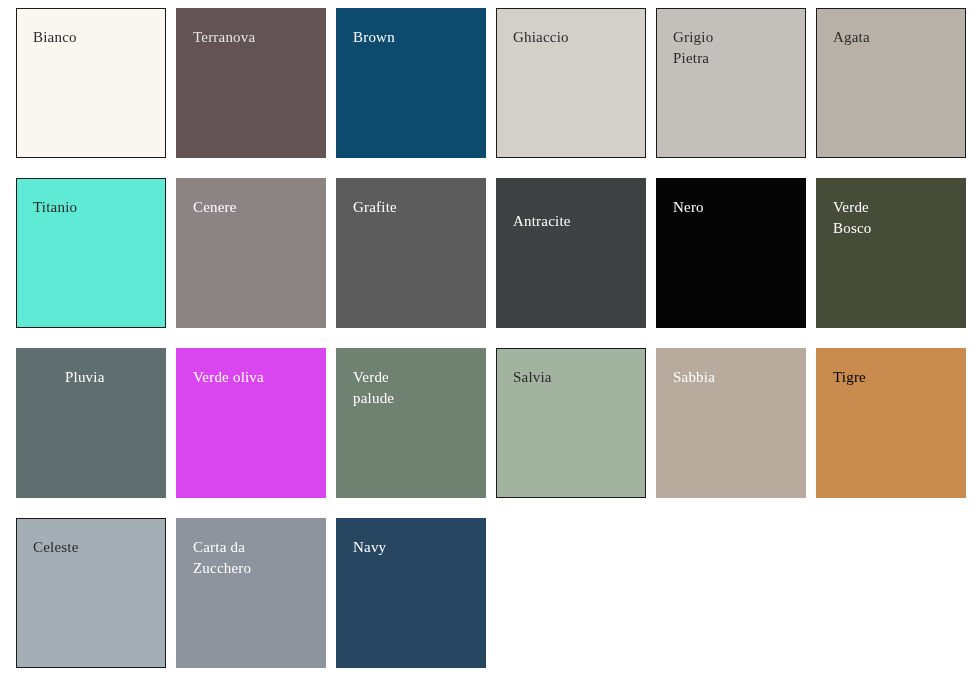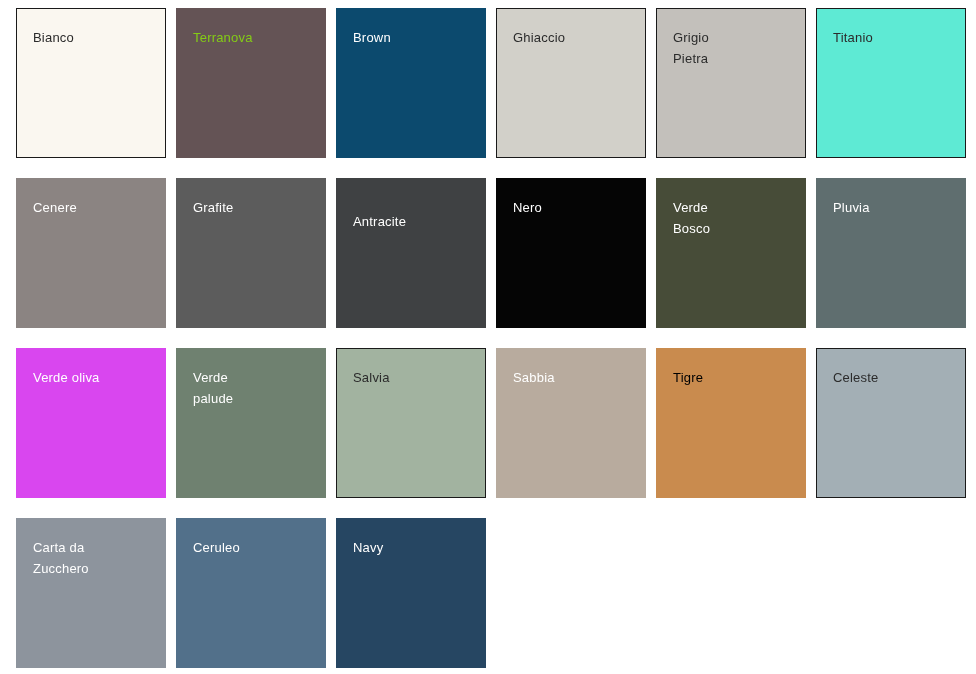--- a/index.html
+++ b/index.html
@@ -34,54 +34,57 @@
 
   .swatch.bordered {
     border: 1px solid #1a1a1a;
   }
 
   .swatch-label {
     position: absolute;
     top: 19px;
     left: 17px;
     right: 10px;
-    font-size: 13px;
+    font-size: 15px;
     line-height: 21px;
     letter-spacing: 0.2px;
     white-space: pre-line;
-    font-family: Liberation Sans, sans-serif;
+    font-family: Liberation Serif, serif;
   }
 
   .swatch.bordered .swatch-label {
     top: 18px;
     left: 16px;
   }
 
   .label-dark { color: #2b2b2b; }
   .label-light { color: #ffffff; }
 </style>
 </head>
 <body>
 
 <div id="palette-grid" style="background: rgb(255, 255, 255);">
     <div class="swatch bordered" style="background: rgb(250, 247, 240); border-color: rgb(26, 26, 26);">
       <span class="swatch-label label-dark" style="color: rgb(43, 43, 43);">Bianco</span>
     </div>
     <div class="swatch" style="background: rgb(100, 83, 85);">
-      <span class="swatch-label label-light" style="color: #84cc16;">Terranova</span>
+      <span class="swatch-label label-light" style="color: #e5e5e5;">Terranova</span>
     </div>
     <div class="swatch" style="background: #0c4a6e;">
       <span class="swatch-label label-light" style="color: rgb(255, 255, 255);">Brown</span>
     </div>
     <div class="swatch bordered" style="background: rgb(210, 208, 201); border-color: rgb(26, 26, 26);">
       <span class="swatch-label label-dark" style="color: rgb(43, 43, 43);">Ghiaccio</span>
     </div>
     <div class="swatch bordered" style="background: rgb(195, 192, 187); border-color: rgb(26, 26, 26);">
       <span class="swatch-label label-dark" style="color: rgb(43, 43, 43);">Grigio
 Pietra</span>
+    </div>
+    <div class="swatch bordered" style="background: rgb(184, 177, 168); border-color: rgb(26, 26, 26);">
+      <span class="swatch-label label-dark" style="color: rgb(43, 43, 43);">Agata</span>
     </div>
     <div class="swatch bordered" style="background: #5eead4; border-color: rgb(26, 26, 26);">
       <span class="swatch-label label-dark" style="color: rgb(43, 43, 43);">Titanio</span>
     </div>
     <div class="swatch" style="background: rgb(139, 132, 130);">
       <span class="swatch-label label-light" style="color: rgb(255, 255, 255);">Cenere</span>
     </div>
     <div class="swatch" style="background: rgb(92, 92, 92);">
       <span class="swatch-label label-light" style="color: rgb(255, 255, 255);">Grafite</span>
     </div>
@@ -89,21 +92,21 @@
       <span class="swatch-label label-light" style="color: rgb(255, 255, 255); margin-top: 14px;">Antracite</span>
     </div>
     <div class="swatch" style="background: rgb(5, 5, 5);">
       <span class="swatch-label label-light" style="color: rgb(255, 255, 255);">Nero</span>
     </div>
     <div class="swatch" style="background: rgb(71, 76, 56);">
       <span class="swatch-label label-light" style="color: rgb(255, 255, 255);">Verde
 Bosco</span>
     </div>
     <div class="swatch" style="background: rgb(95, 110, 111);">
-      <span class="swatch-label label-light" style="color: rgb(255, 255, 255);">Pluvia</span>
+      <span class="swatch-label label-light" style="color: rgb(255, 255, 255); margin-left: 32px;">Pluvia</span>
     </div>
     <div class="swatch" style="background: #d946ef;">
       <span class="swatch-label label-light" style="color: rgb(255, 255, 255);">Verde oliva</span>
     </div>
     <div class="swatch" style="background: rgb(111, 129, 112);">
       <span class="swatch-label label-light" style="color: rgb(255, 255, 255);">Verde
 palude</span>
     </div>
     <div class="swatch bordered" style="background: rgb(162, 179, 160); border-color: rgb(26, 26, 26);">
       <span class="swatch-label label-dark" style="color: rgb(43, 43, 43);">Salvia</span>
@@ -114,19 +117,16 @@
     <div class="swatch" style="background: rgb(201, 139, 78);">
       <span class="swatch-label label-light" style="color: #000000;">Tigre</span>
     </div>
     <div class="swatch bordered" style="background: rgb(163, 175, 181); border-color: rgb(26, 26, 26);">
       <span class="swatch-label label-dark" style="color: rgb(43, 43, 43);">Celeste</span>
     </div>
     <div class="swatch" style="background: rgb(141, 148, 157);">
       <span class="swatch-label label-light" style="color: rgb(255, 255, 255);">Carta da
 Zucchero</span>
     </div>
-    <div class="swatch" style="background: rgb(82, 112, 138);">
-      <span class="swatch-label label-light" style="color: rgb(255, 255, 255);">Ceruleo</span>
-    </div>
     <div class="swatch" style="background: rgb(38, 70, 98);">
       <span class="swatch-label label-light" style="color: rgb(255, 255, 255);">Navy</span>
     </div>
   </div>
 
 </body></html>

